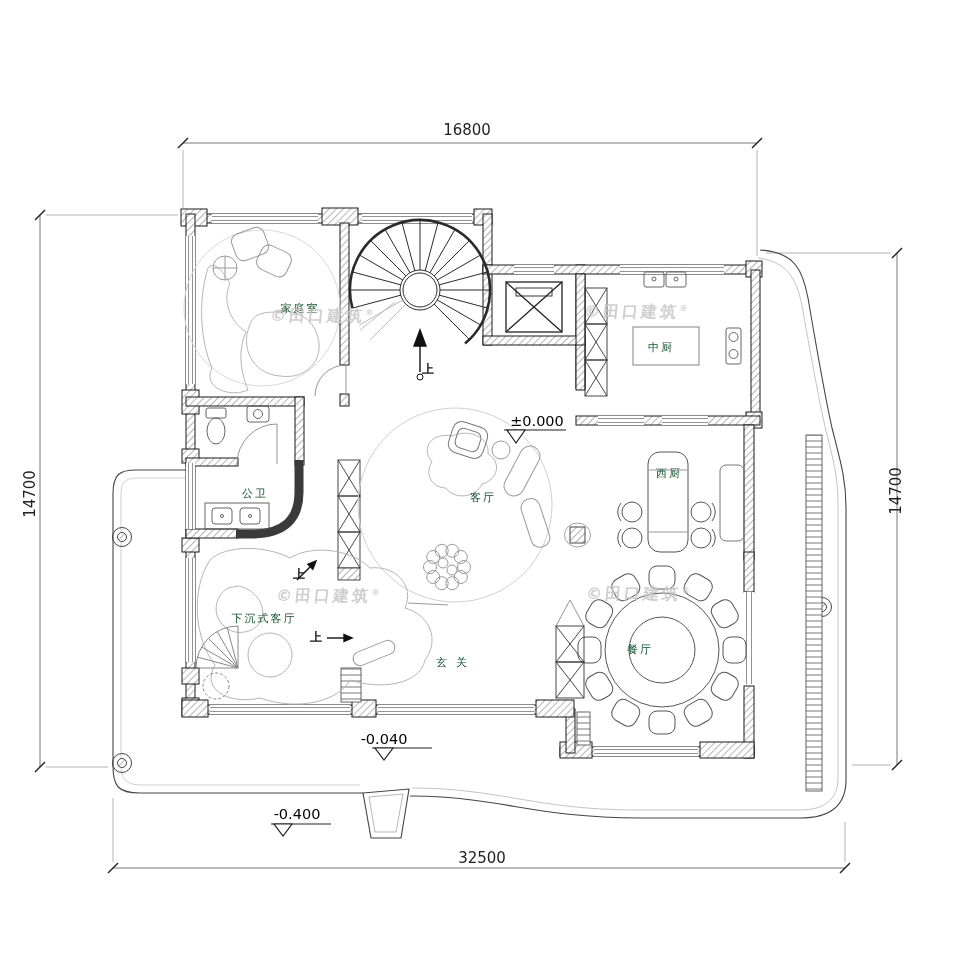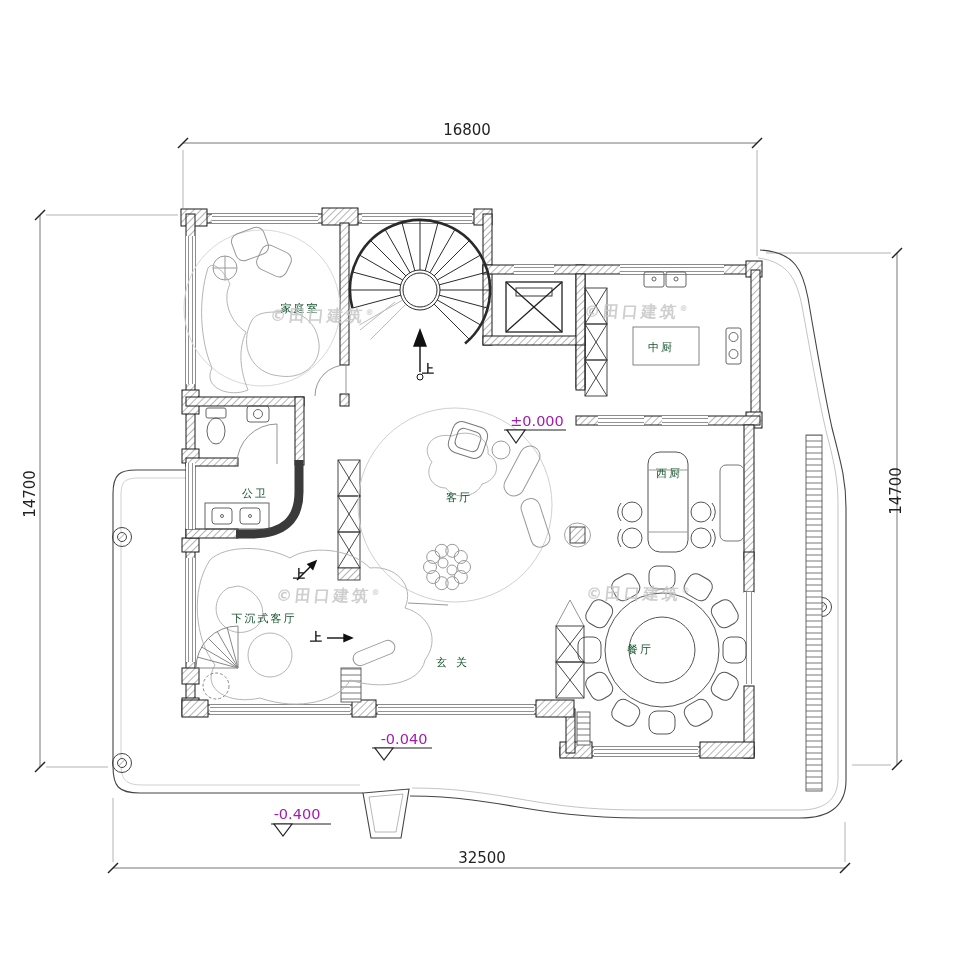--- a/index.html
+++ b/index.html
@@ -2,21 +2,21 @@
 <html><head>
 <meta charset="utf-8">
 <style>
   html,body{margin:0;padding:0;background:#fff;}
   .canvas{position:relative;width:960px;height:904px;background:#fff;overflow:hidden;
           font-family:"DejaVu Sans","Liberation Sans",sans-serif;}
   svg{position:absolute;left:0;top:0;}
   .lbl{position:absolute;transform:translate(-50%,-50%);font-size:11px;color:#14532d;
        white-space:nowrap;letter-spacing:2px;}
   .lbl.wide{letter-spacing:9px;}
-  .lvl{position:absolute;transform:translate(-50%,-50%);font-size:14.5px;color:#a21caf;
+  .lvl{position:absolute;transform:translate(-50%,-50%);font-size:14.5px;color:#000000;
        white-space:nowrap;font-weight:500;}
   .dimtxt{position:absolute;transform:translate(-50%,-50%);font-size:15px;color:#222;white-space:nowrap;}
   .dimtxt.vert{transform:translate(-50%,-50%) rotate(-90deg);}
   .up{position:absolute;transform:translate(-50%,-50%);font-size:12px;font-weight:bold;color:#111;}
   .wm{position:absolute;color:#c6c6c6;font-weight:bold;font-size:16px;letter-spacing:3px;
       transform:skewX(-6deg);white-space:nowrap;opacity:.85;}
   .wm sup{font-size:8px;letter-spacing:0;}
 </style>
 </head>
 <body>
@@ -420,29 +420,29 @@
   </g>
 </svg>
 
 <div class="dimtxt" style="left:467px;top:130px">16800</div>
 <div class="dimtxt" style="left:482px;top:858px">32500</div>
 <div class="dimtxt vert" style="left:30px;top:494px">14700</div>
 <div class="dimtxt vert" style="left:896px;top:491px">14700</div>
 
 <div class="lbl" style="left:300px;top:308px">家庭室</div>
 <div class="lbl" style="left:255px;top:493px">公卫</div>
-<div class="lbl" style="left:459px;top:497px">客厅</div>
+<div class="lbl" style="left:483px;top:497px">客厅</div>
 <div class="lbl" style="left:661px;top:347px">中厨</div>
 <div class="lbl" style="left:669px;top:473px">西厨</div>
 <div class="lbl" style="left:640px;top:649px">餐厅</div>
 <div class="lbl" style="left:264px;top:618px">下沉式客厅</div>
 <div class="lbl wide" style="left:456px;top:662px">玄关</div>
 
 <div class="lvl" style="left:537px;top:421px">±0.000</div>
-<div class="lvl" style="left:404px;top:739px">-0.040</div>
+<div class="lvl" style="left:384px;top:739px">-0.040</div>
 <div class="lvl" style="left:297px;top:814px">-0.400</div>
 
 <div class="up" style="left:428px;top:369px">上</div>
 <div class="up" style="left:299px;top:574px">上</div>
 <div class="up" style="left:316px;top:637px">上</div>
 
 <div class="wm" style="left:270px;top:306px"><span>©田口建筑</span><sup>®</sup></div>
 <div class="wm" style="left:584px;top:302px"><span>©田口建筑</span><sup>®</sup></div>
 <div class="wm" style="left:276px;top:586px"><span>©田口建筑</span><sup>®</sup></div>
 <div class="wm" style="left:586px;top:584px"><span>©田口建筑</span><sup>®</sup></div>

